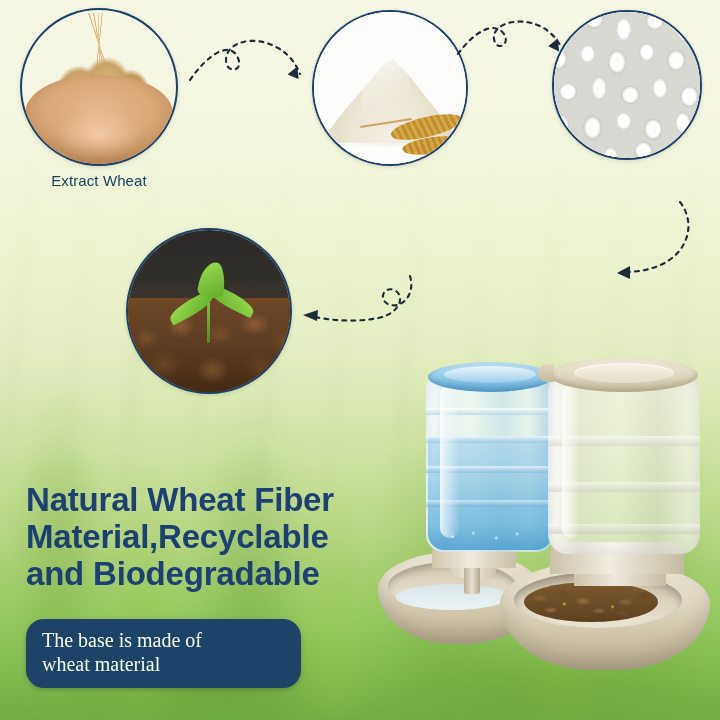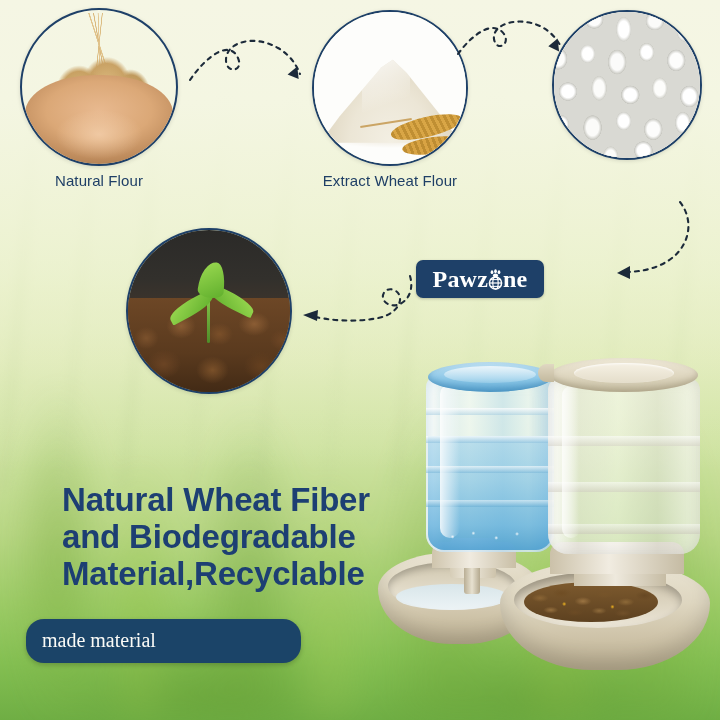--- a/index.html
+++ b/index.html
@@ -152,21 +152,21 @@
   .logo-globe{position:relative;width:17px;height:21px;margin:0 -1px;display:inline-block;}
 
   
   .recycle{position:absolute;left:30px;top:415px;width:92px;}
   .recycle-text{color:#6cb33f;font-size:17px;font-weight:bold;letter-spacing:1.1px;
     margin-top:-2px;text-align:left;padding-left:1px;}
 
   
   .headline{position:absolute;left:26px;top:482px;width:420px;
     color:#1d3f73;font-size:33px;font-weight:bold;line-height:1.12;
-    letter-spacing:-.2px;margin-left:36px;}
+    letter-spacing:-.2px;}
   .headline span{display:block;}
 
   
   .caption{position:absolute;left:26px;top:619px;width:243px;padding:9px 16px 11px;
     background:#1b4468;border-radius:18px;color:#fbfbf7;
     font-family:"Liberation Serif",serif;font-size:20px;line-height:1.22;
     box-shadow:0 2px 5px rgba(0,0,0,.2);}
   .caption span{display:block;}
 
   
@@ -185,32 +185,31 @@
   <div class="bg-stalks"></div>
   <div class="bg-veil"></div>
 
   <div class="circ" style="left:20px;top:8px;width:158px;height:158px;">
     <div class="photo ph-wheat">
       <div class="straw"></div>
         <div class="ears"></div>
         <div class="hand"></div>
     </div>
   </div>
-  <div class="step-label" style="left:20px;top:172px;width:158px;">Natural Flour</div>
+  <div class="step-label" style="left:20px;top:172px;width:158px;">Extract Wheat</div>
 
   <div class="circ" style="left:312px;top:10px;width:156px;height:156px;">
     <div class="photo ph-flour">
       <div class="dust"></div>
         <div class="pile"></div>
       <div class="stalk"></div>
         <div class="ear"></div>
         <div class="ear2"></div>
     </div>
   </div>
-  <div class="step-label" style="left:300px;top:172px;width:180px;">Extract Wheat Flour</div>
 
   <div class="circ" style="left:552px;top:10px;width:150px;height:150px;">
     <div class="photo ph-pellet">
       <div class="grains"></div>
     </div>
   </div>
 
   <div class="circ" style="left:126px;top:228px;width:166px;height:166px;">
     <div class="photo ph-soil">
       <div class="dirt"></div>
@@ -234,51 +233,31 @@
   <svg class="arrow" style="left:586px;top:196px;" width="120" height="100">
     <path d="M94 6 C108 24 104 48 86 62 C72 73 54 76 38 76" fill="none" stroke="#1c2a3a" stroke-width="2.1" stroke-linecap="round" stroke-dasharray="4 5"></path>
     <path d="M44 70 L31 77 L44 83 Z" fill="#1c2a3a"></path>
   </svg>
 
   <svg class="arrow" style="left:292px;top:266px;" width="130" height="70">
     <path d="M118 10 C124 30 108 44 96 38 C86 33 92 20 102 24 C114 29 108 48 86 52 C62 57 36 54 18 50" fill="none" stroke="#1c2a3a" stroke-width="2.1" stroke-linecap="round" stroke-dasharray="4 5"></path>
     <path d="M26 44 L11 49 L25 55 Z" fill="#1c2a3a"></path>
   </svg>
 
-  <div class="logo">
-    <div class="logo-txt">
-      <span>Pawz</span>
-      <span class="logo-globe">
-        <svg width="17" height="21" viewBox="0 0 17 21">
-          <g fill="#ffffff">
-            <ellipse cx="5" cy="3.2" rx="1.35" ry="1.9"></ellipse>
-            <ellipse cx="8.5" cy="2.3" rx="1.35" ry="2.0"></ellipse>
-            <ellipse cx="12" cy="3.2" rx="1.35" ry="1.9"></ellipse>
-            <ellipse cx="8.5" cy="6.4" rx="2.6" ry="2.0"></ellipse>
-          </g>
-          <circle cx="8.5" cy="14" r="6.1" fill="none" stroke="#ffffff" stroke-width="1.5"></circle>
-          <ellipse cx="8.5" cy="14" rx="2.7" ry="6.1" fill="none" stroke="#ffffff" stroke-width="1.2"></ellipse>
-          <line x1="2.4" y1="14" x2="14.6" y2="14" stroke="#ffffff" stroke-width="1.2"></line>
-          <line x1="3.5" y1="10.6" x2="13.5" y2="10.6" stroke="#ffffff" stroke-width="1"></line>
-          <line x1="3.5" y1="17.4" x2="13.5" y2="17.4" stroke="#ffffff" stroke-width="1"></line>
-        </svg>
-      </span>
-      <span>ne</span>
-    </div>
-  </div>
 
 
   <div class="headline">
     <span>Natural Wheat Fiber</span>
+    <span>Material,Recyclable</span>
     <span>and Biodegradable</span>
-    <span>Material,Recyclable</span>
   </div>
 
   <div class="caption">
-    <span>made material</span>
+    <span>The base is made of</span>
+    <span>wheat material</span>
   </div>
 
   <div class="product">
 
     <div>
 
       <div class="bowl" style="left:0px;top:196px;width:162px;height:92px;
            border-radius:48% 48% 46% 46%/40% 40% 60% 60%;
            box-shadow:inset 0 -10px 16px rgba(0,0,0,.12);"></div>
       <div style="position:absolute;left:10px;top:206px;width:128px;height:48px;border-radius:50%;

